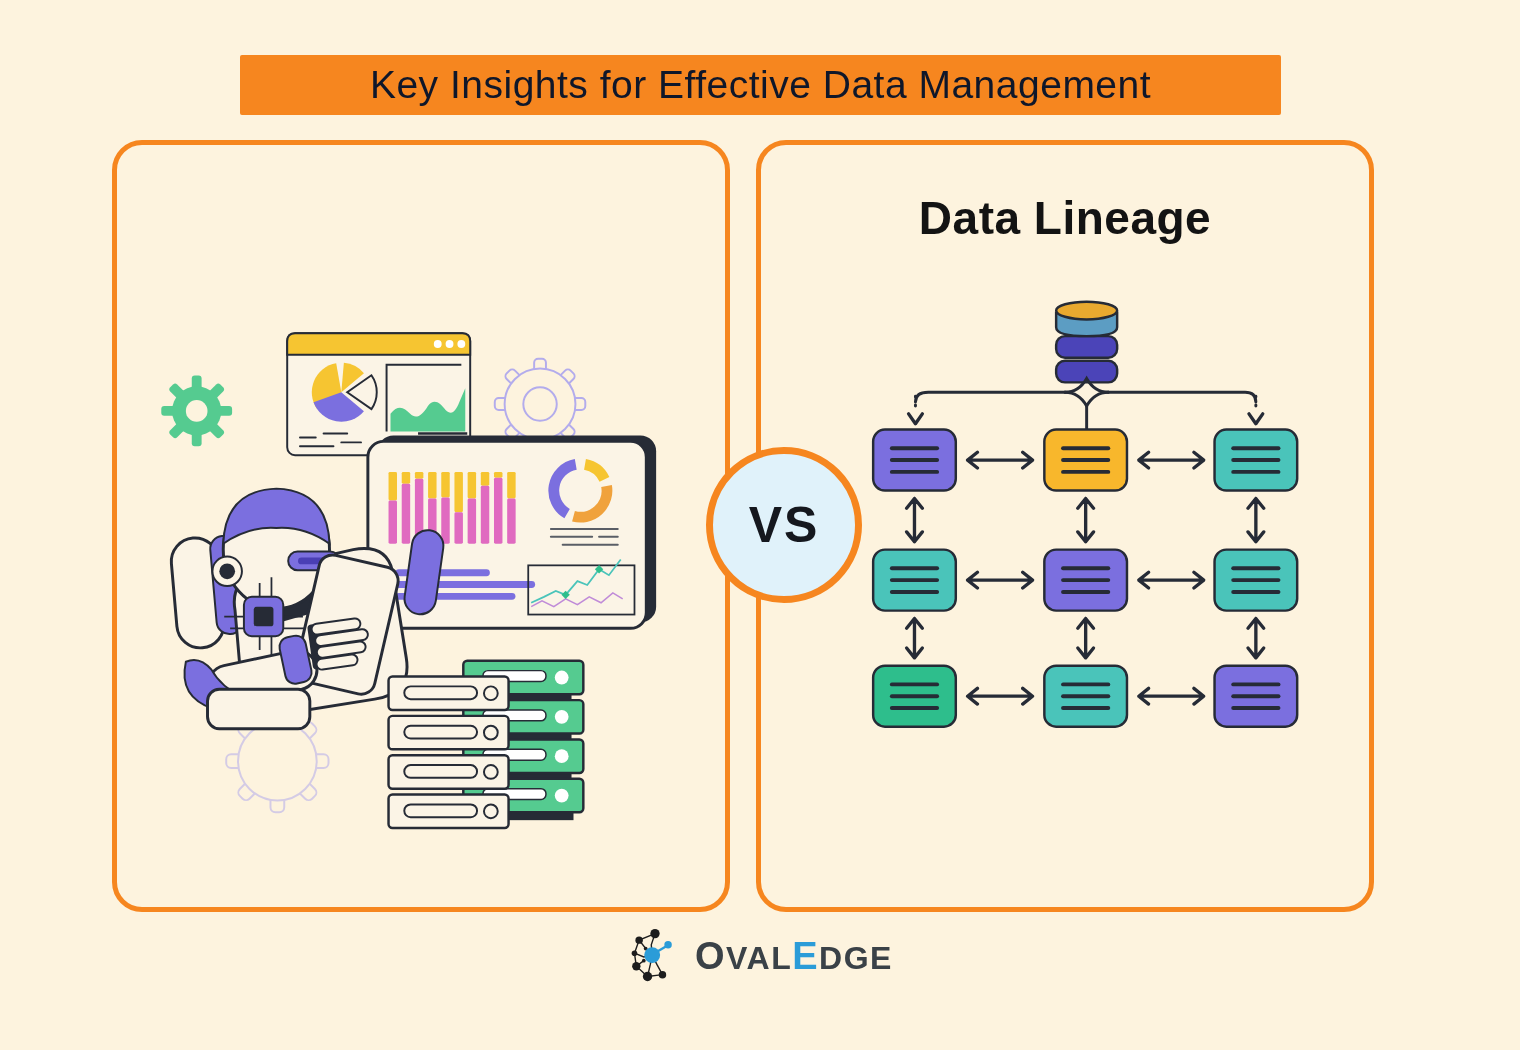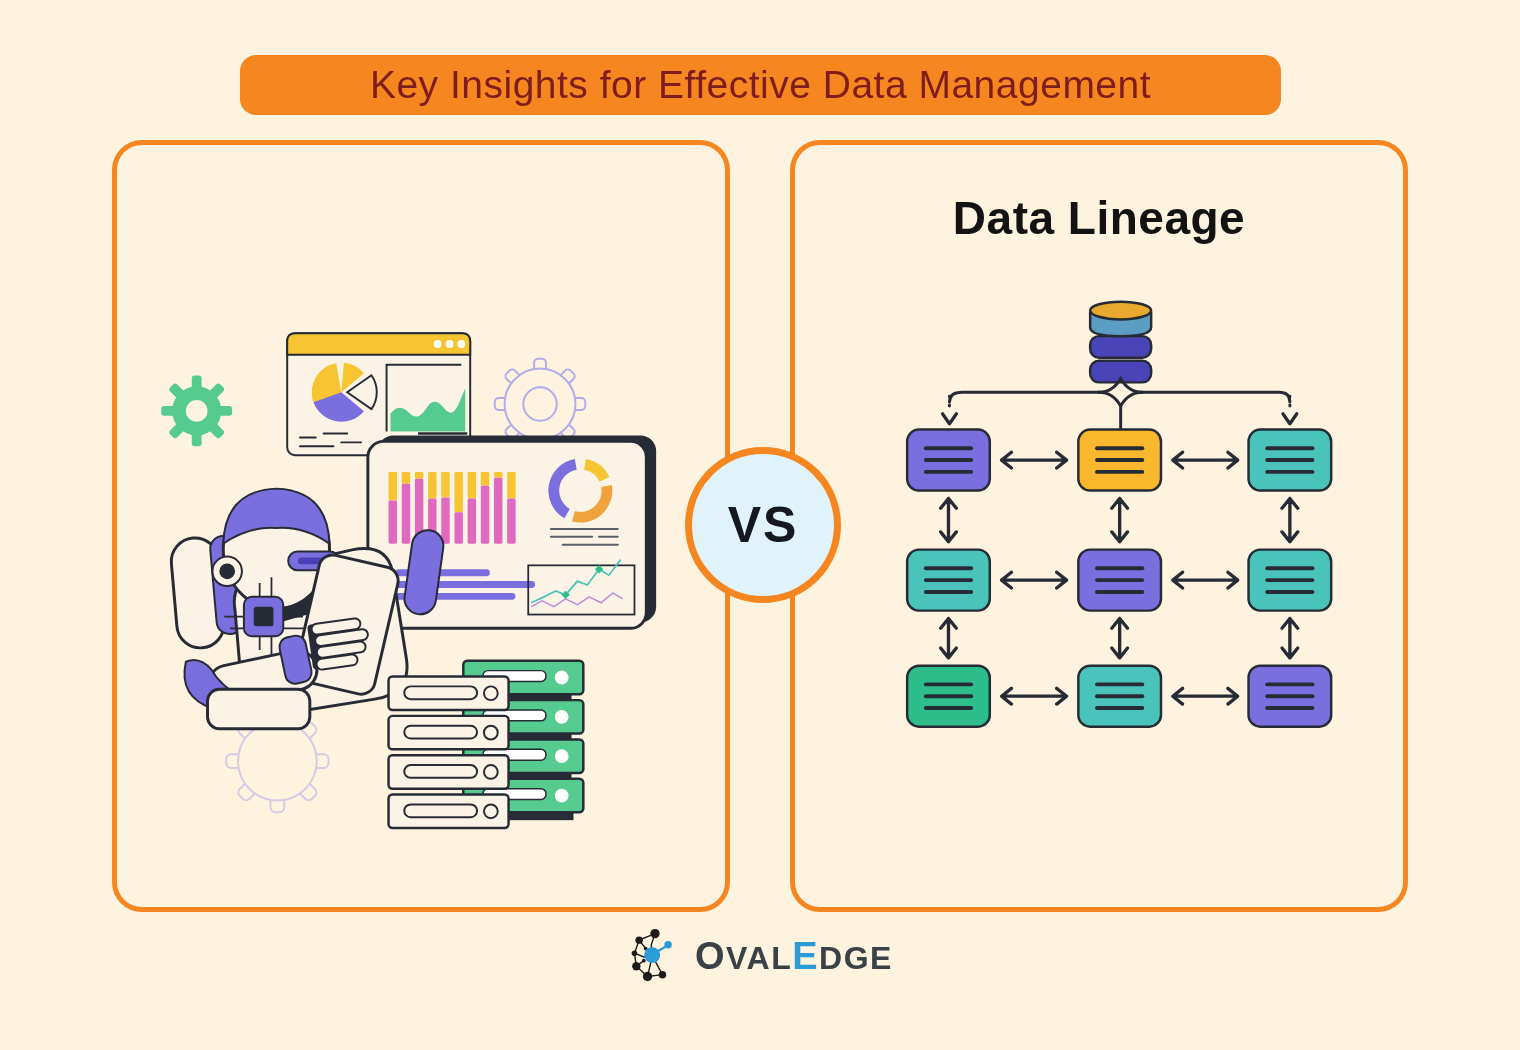--- a/index.html
+++ b/index.html
@@ -3,30 +3,30 @@
 <meta charset="utf-8">
 <style>
   :root{ --orange:#F6861F; --cream:#FDF3DE; --card:#FBF4E6; --ink:#262B36; --vsFill:#E0F2FA;
          --heading:#131313; --purple:#7B6FDF; --indigo:#4B44B8; --yellow:#F8B72C; --chartYellow:#F6C531;
          --teal:#4AC4BA; --green:#2EBE8C; --pink:#E06AC0; --steel:#5C9DC3; --gold:#E9A92F;
          --lightPurple:#B3ACEC; --gearGreen:#55CB90; --amber:#F0A23C; --logoDark:#3A4147; --logoBlue:#2B9CD8; }
   *{margin:0;padding:0;box-sizing:border-box}
   html,body{width:1520px;height:1050px}
   body{background:var(--cream);font-family:"Liberation Sans",sans-serif;position:relative;overflow:hidden}
   .banner{position:absolute;left:240px;top:55px;width:1041px;height:60px;background:var(--orange);
-          border-radius:16px;color:#7f1d1d;font-size:39px;font-weight:500;letter-spacing:.5px;
+          border-radius:2px;color:#0f172a;font-size:39px;font-weight:500;letter-spacing:.5px;
           display:flex;align-items:center;justify-content:center}
   .panel{position:absolute;top:140px;width:618px;height:772px;border:5px solid var(--orange);
          border-radius:30px;background:var(--cream)}
   .panel.left{left:112px}
-  .panel.right{left:790px}
+  .panel.right{left:756px}
   .panel h1{position:absolute;top:46px;left:0;width:100%;text-align:center;font-size:46px;
             font-weight:800;color:var(--heading);letter-spacing:.5px;z-index:2}
   .panel svg{position:absolute;inset:0;width:100%;height:100%}
-  .vs{position:absolute;left:685px;top:447px;width:156px;height:156px;border-radius:50%;
+  .vs{position:absolute;left:706px;top:447px;width:156px;height:156px;border-radius:50%;
       background:var(--vsFill);border:7px solid var(--orange);z-index:5;display:flex;align-items:center;
       justify-content:center;font-size:50px;font-weight:800;color:#15181E;letter-spacing:2px}
   .logo{position:absolute;left:0;top:926px;width:100%;display:flex;justify-content:center;
         align-items:center;gap:12px}
   .logo-text{display:flex;align-items:baseline;font-weight:700;color:var(--logoDark);letter-spacing:1.5px}
   .logo-text .lg{font-size:38px}
   .logo-text .sm{font-size:32px}
   .logo-text .blue{color:var(--logoBlue)}
   
   .cream-s{fill:var(--card);stroke:var(--ink);stroke-width:3}

